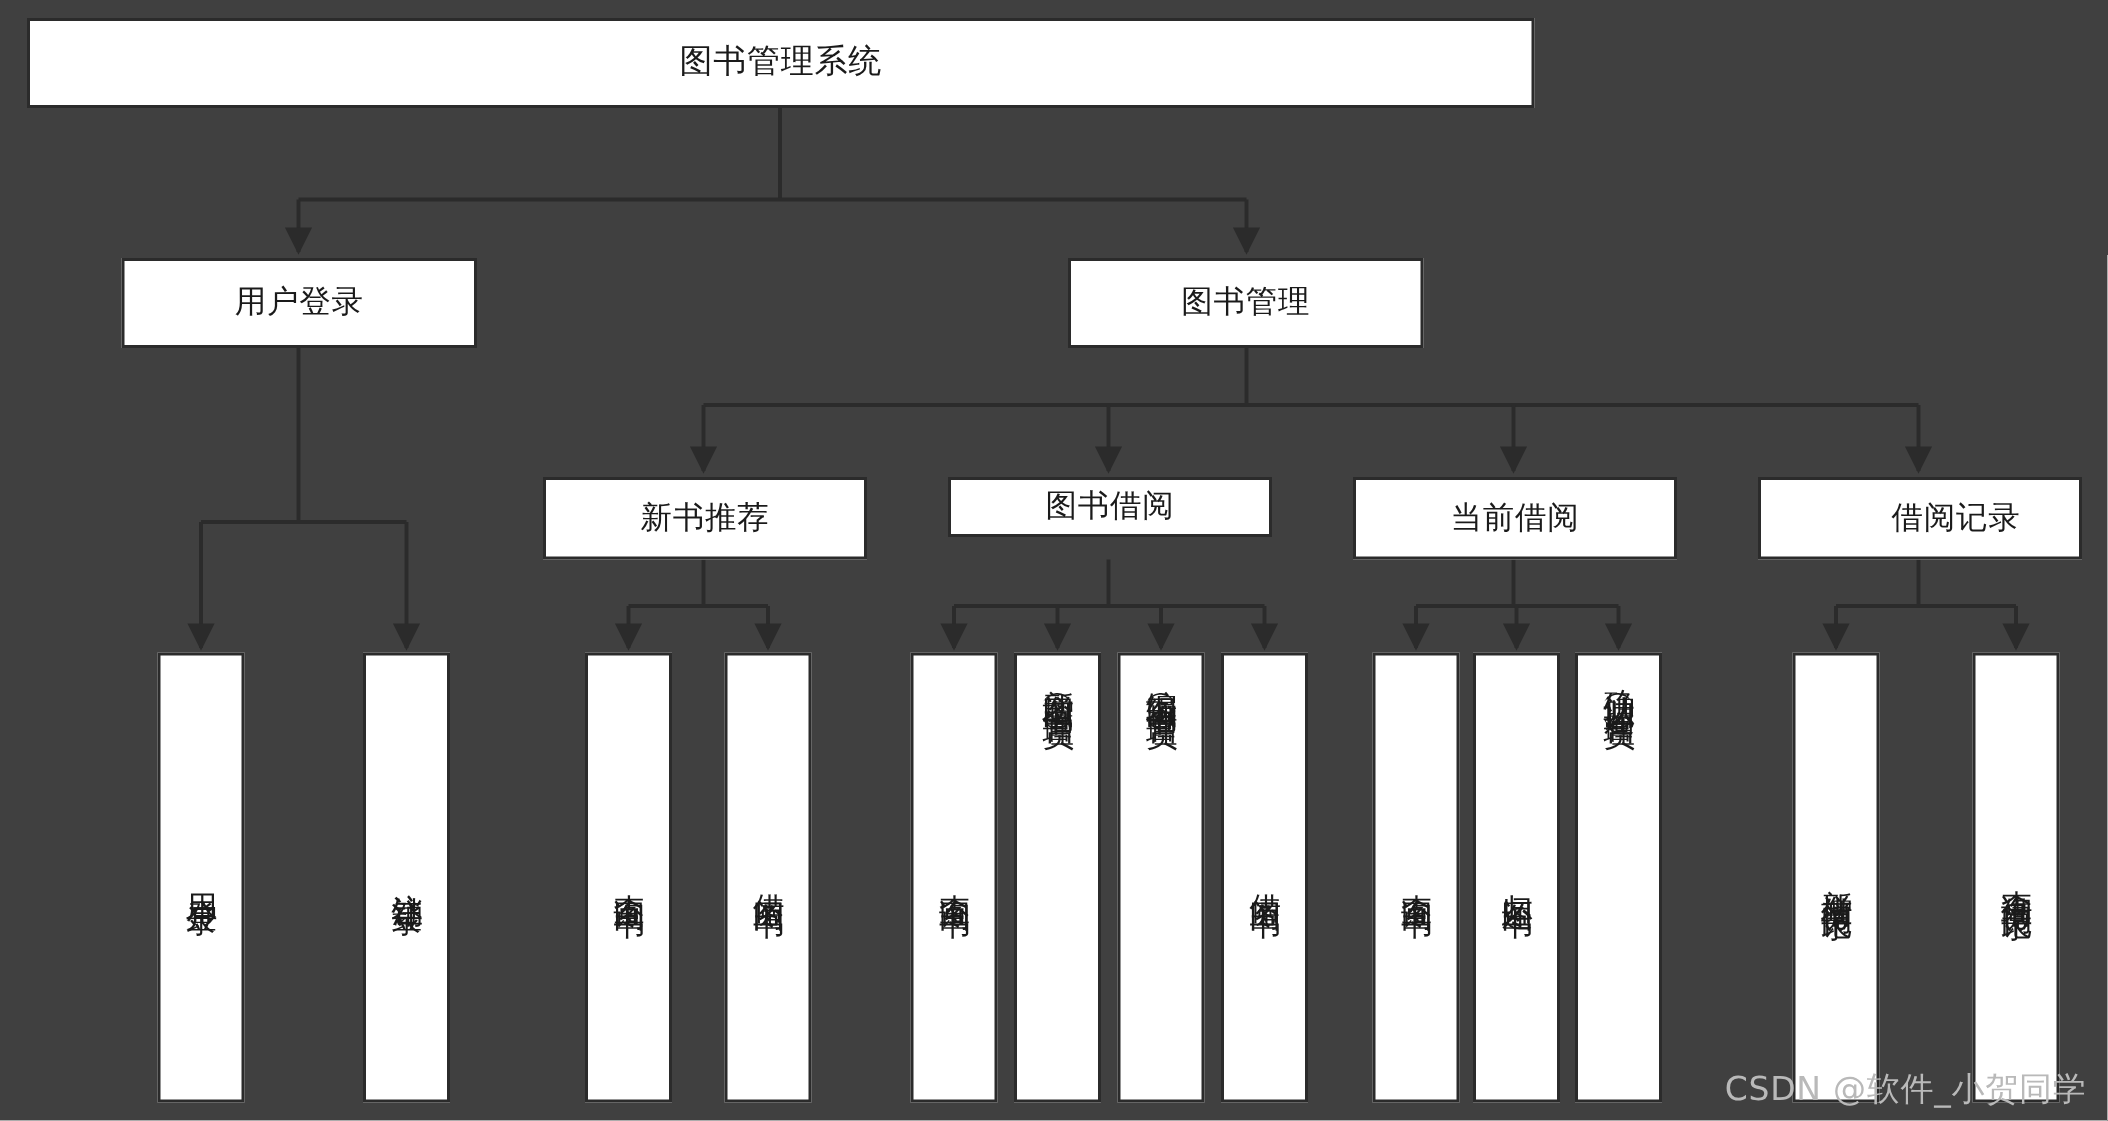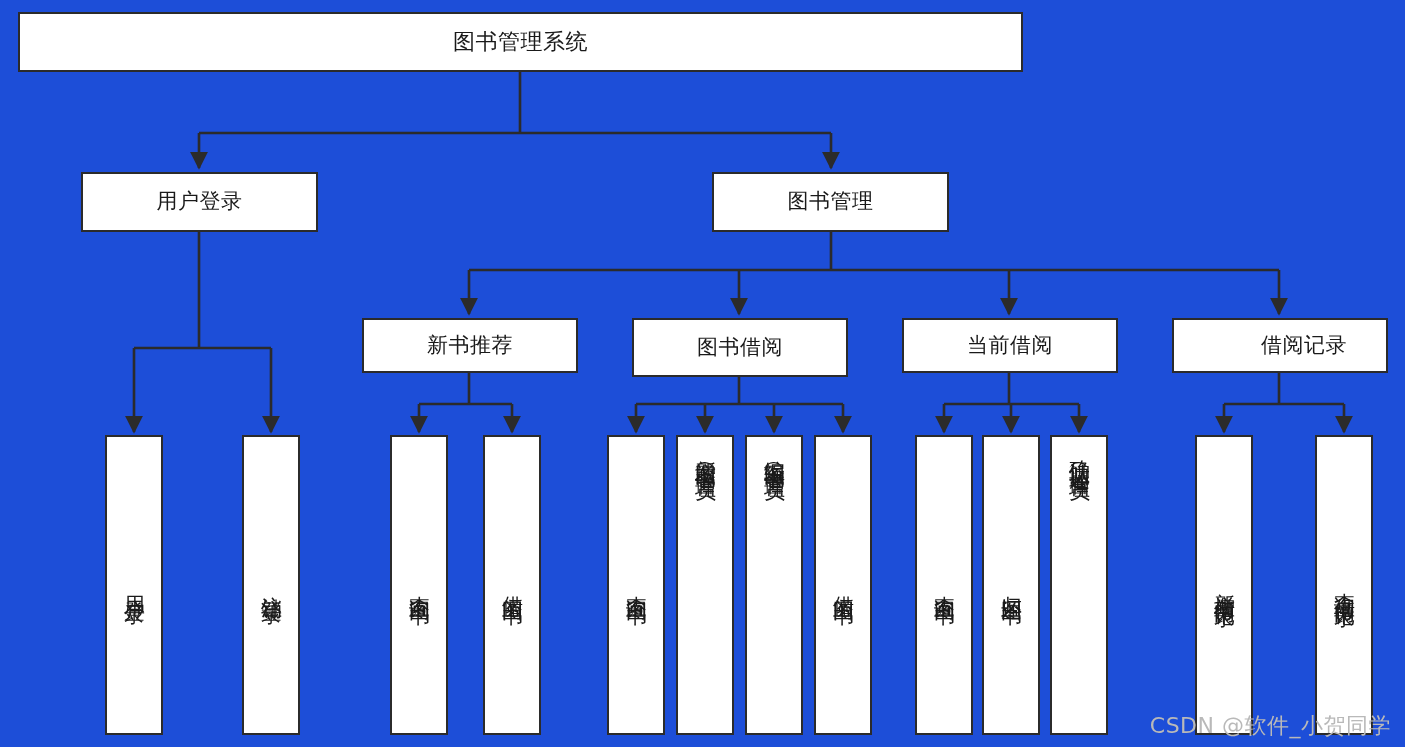--- a/index.html
+++ b/index.html
@@ -7,21 +7,21 @@
     padding: 0;
     background: #ffffff;
   }
   body {
     font-family: "DejaVu Sans", "Liberation Sans", sans-serif;
   }
   #canvas {
     position: relative;
     width: 1405px;
     height: 747px;
-    background: #1d4ed8;
+    background: #404040;
     overflow: hidden;
   }
   #edges {
     position: absolute;
     left: 0;
     top: 0;
     width: 1405px;
     height: 747px;
     pointer-events: none;
   }
@@ -141,21 +141,21 @@
   <div class="node h" style="left:81px; top:172px; width:237px; height:60px;">
     <span class="lbl">用户登录</span>
   </div>
   <div class="node h" style="left:362px; top:318px; width:216px; height:55px;">
     <span class="lbl">新书推荐</span>
   </div>
 
   <div class="node h" style="left:712px; top:172px; width:237px; height:60px;">
     <span class="lbl">图书管理</span>
   </div>
-  <div class="node h" style="left:632px; top:318px; width:216px; height:59px;">
+  <div class="node h" style="left:632px; top:318px; width:216px; height:40px;">
     <span class="lbl">图书借阅</span>
   </div>
   <div class="node h" style="left:902px; top:318px; width:216px; height:55px;">
     <span class="lbl">当前借阅</span>
   </div>
   <div class="node h" style="left:1172px; top:318px; width:216px; height:55px;padding-left:48px;">
     <span class="lbl">借阅记录</span>
   </div>
 
   <div class="node v mid" style="left:105px; top:435px; width:58px; height:300px;">

